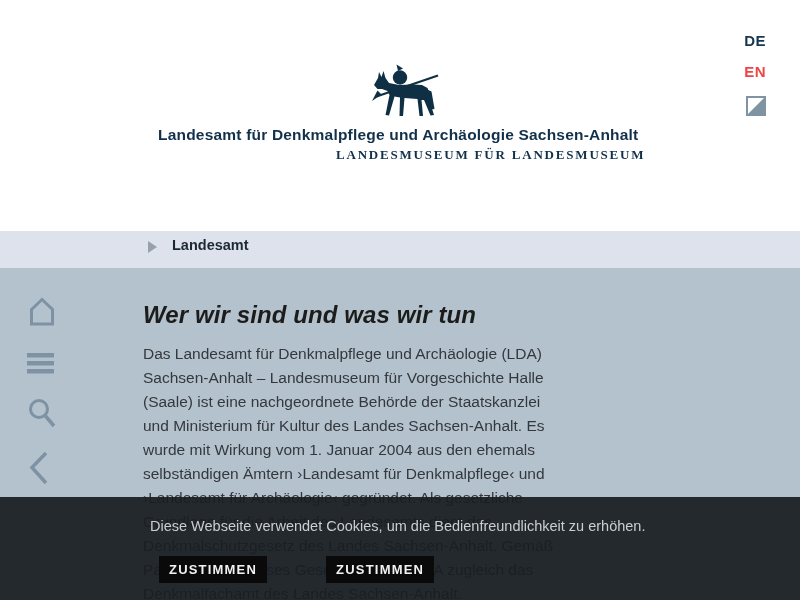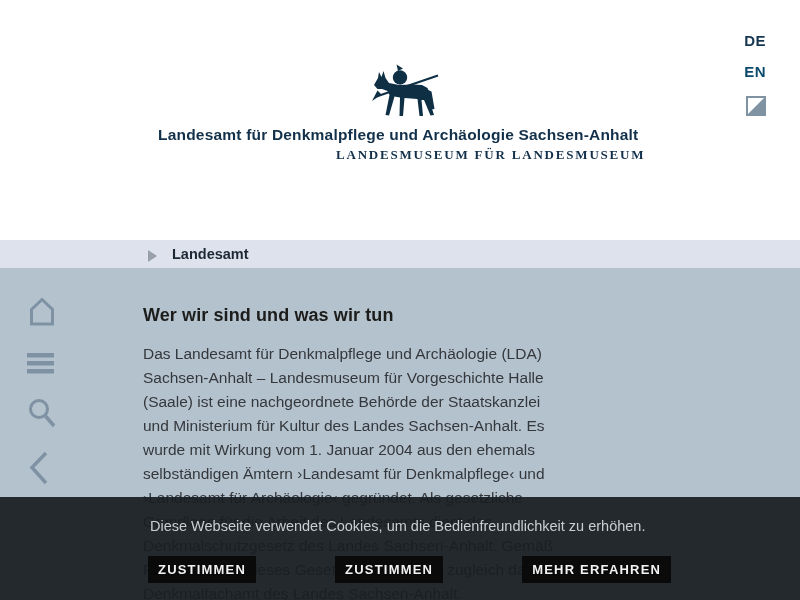--- a/index.html
+++ b/index.html
@@ -4,61 +4,61 @@
 <style>
   html,body{margin:0;padding:0;background:#fff;}
   .screen{
     position:relative;width:800px;height:600px;overflow:hidden;background:#ffffff;
     font-family:"Liberation Sans","DejaVu Sans",sans-serif;
   }
   
   .header{position:absolute;left:0;top:0;width:800px;height:240px;background:#ffffff;}
   .lang{position:absolute;right:34px;font-size:15px;font-weight:bold;letter-spacing:.5px;cursor:pointer;line-height:1;}
   .lang-de{top:33px;color:#16354e;}
-  .lang-en{top:64px;color:#0c4a6e;}
+  .lang-en{top:64px;color:#ef4444;}
   .contrast{position:absolute;right:34px;top:96px;width:20px;height:20px;cursor:pointer;}
   .logo-horse{position:absolute;left:355px;top:63px;width:100px;height:60px;cursor:pointer;}
   .logo-title{
     position:absolute;left:158px;top:126px;white-space:nowrap;
     font-size:15.5px;font-weight:bold;color:#12304a;letter-spacing:.2px;
   }
   .logo-subtitle{
     position:absolute;left:336px;top:147px;white-space:nowrap;
     font-family:"Liberation Serif","DejaVu Serif",serif;
     font-size:13px;font-weight:600;color:#12304a;letter-spacing:1.8px;
   }
   
   .breadcrumb{
-    position:absolute;left:0;top:240px;width:800px;height:44px;background:#dde2ec;
+    position:absolute;left:0;top:231px;width:800px;height:44px;background:#dde2ec;
   }
   .crumb-arrow{position:absolute;left:148px;top:8px;width:9px;height:12px;}
   .crumb-label{
     position:absolute;left:172px;top:6px;font-size:14.5px;font-weight:bold;color:#1d2835;cursor:default;
   }
   
   .content{position:absolute;left:0;top:268px;width:800px;height:332px;background:#b4c2ce;}
   .side-icon{position:absolute;cursor:pointer;}
   .icon-home{left:27px;top:29px;}
   .icon-menu{left:27px;top:85px;}
   .icon-search{left:27px;top:129px;}
   .icon-back{left:29px;top:183px;}
   .article{position:absolute;left:143px;top:0;width:470px;}
   .article h1{
-    margin:36px 0 0 0;font-size:18px;font-weight:800;color:#1c1c1a;letter-spacing:.1px;line-height:22px;
+    margin:36px 0 0 0;font-size:24px;font-weight:800;color:#1c1c1a;letter-spacing:.1px;line-height:22px;font-style:italic;
   }
   .article p{
     margin:16px 0 0 0;font-size:15.5px;line-height:24px;color:#34383c;white-space:pre-line;
   }
   
   .cookie{
     position:absolute;left:0;top:497px;width:800px;height:103px;
     background:rgba(25,29,33,0.93);z-index:5;text-decoration:underline;
   }
   .cookie-msg{position:absolute;left:150px;top:21px;font-size:14.5px;color:#caced1;}
-  .cookie-buttons{position:absolute;left:148px;top:59px;display:flex;gap:79px;align-items:flex-end;}
+  .cookie-buttons{position:absolute;left:159px;top:59px;display:flex;gap:59px;align-items:flex-end;}
   .cookie-btn{
     background:#0a0a0b;color:#f2f2f2;border:none;cursor:pointer;
     font-family:"Liberation Sans","DejaVu Sans",sans-serif;
     font-size:13px;font-weight:bold;letter-spacing:1.2px;
     padding:7px 10px;line-height:13px;white-space:nowrap;
   }
 </style>
 </head>
 <body>
 
@@ -149,17 +149,16 @@
 Paragraph 5.1 dieses Gesetzes ist das LDA zugleich das
 Denkmalfachamt des Landes Sachsen-Anhalt.</p>
     </div>
   </div>
 
   <div class="cookie">
     <div class="cookie-msg">Diese Webseite verwendet Cookies, um die Bedienfreundlichkeit zu erhöhen.</div>
     <div class="cookie-buttons">
       <button class="cookie-btn">ZUSTIMMEN</button>
       <button class="cookie-btn">ZUSTIMMEN</button>
-      <button class="cookie-btn">MEHR ERFAHREN</button>
     </div>
   </div>
 
 </div>
 
 </body></html>

